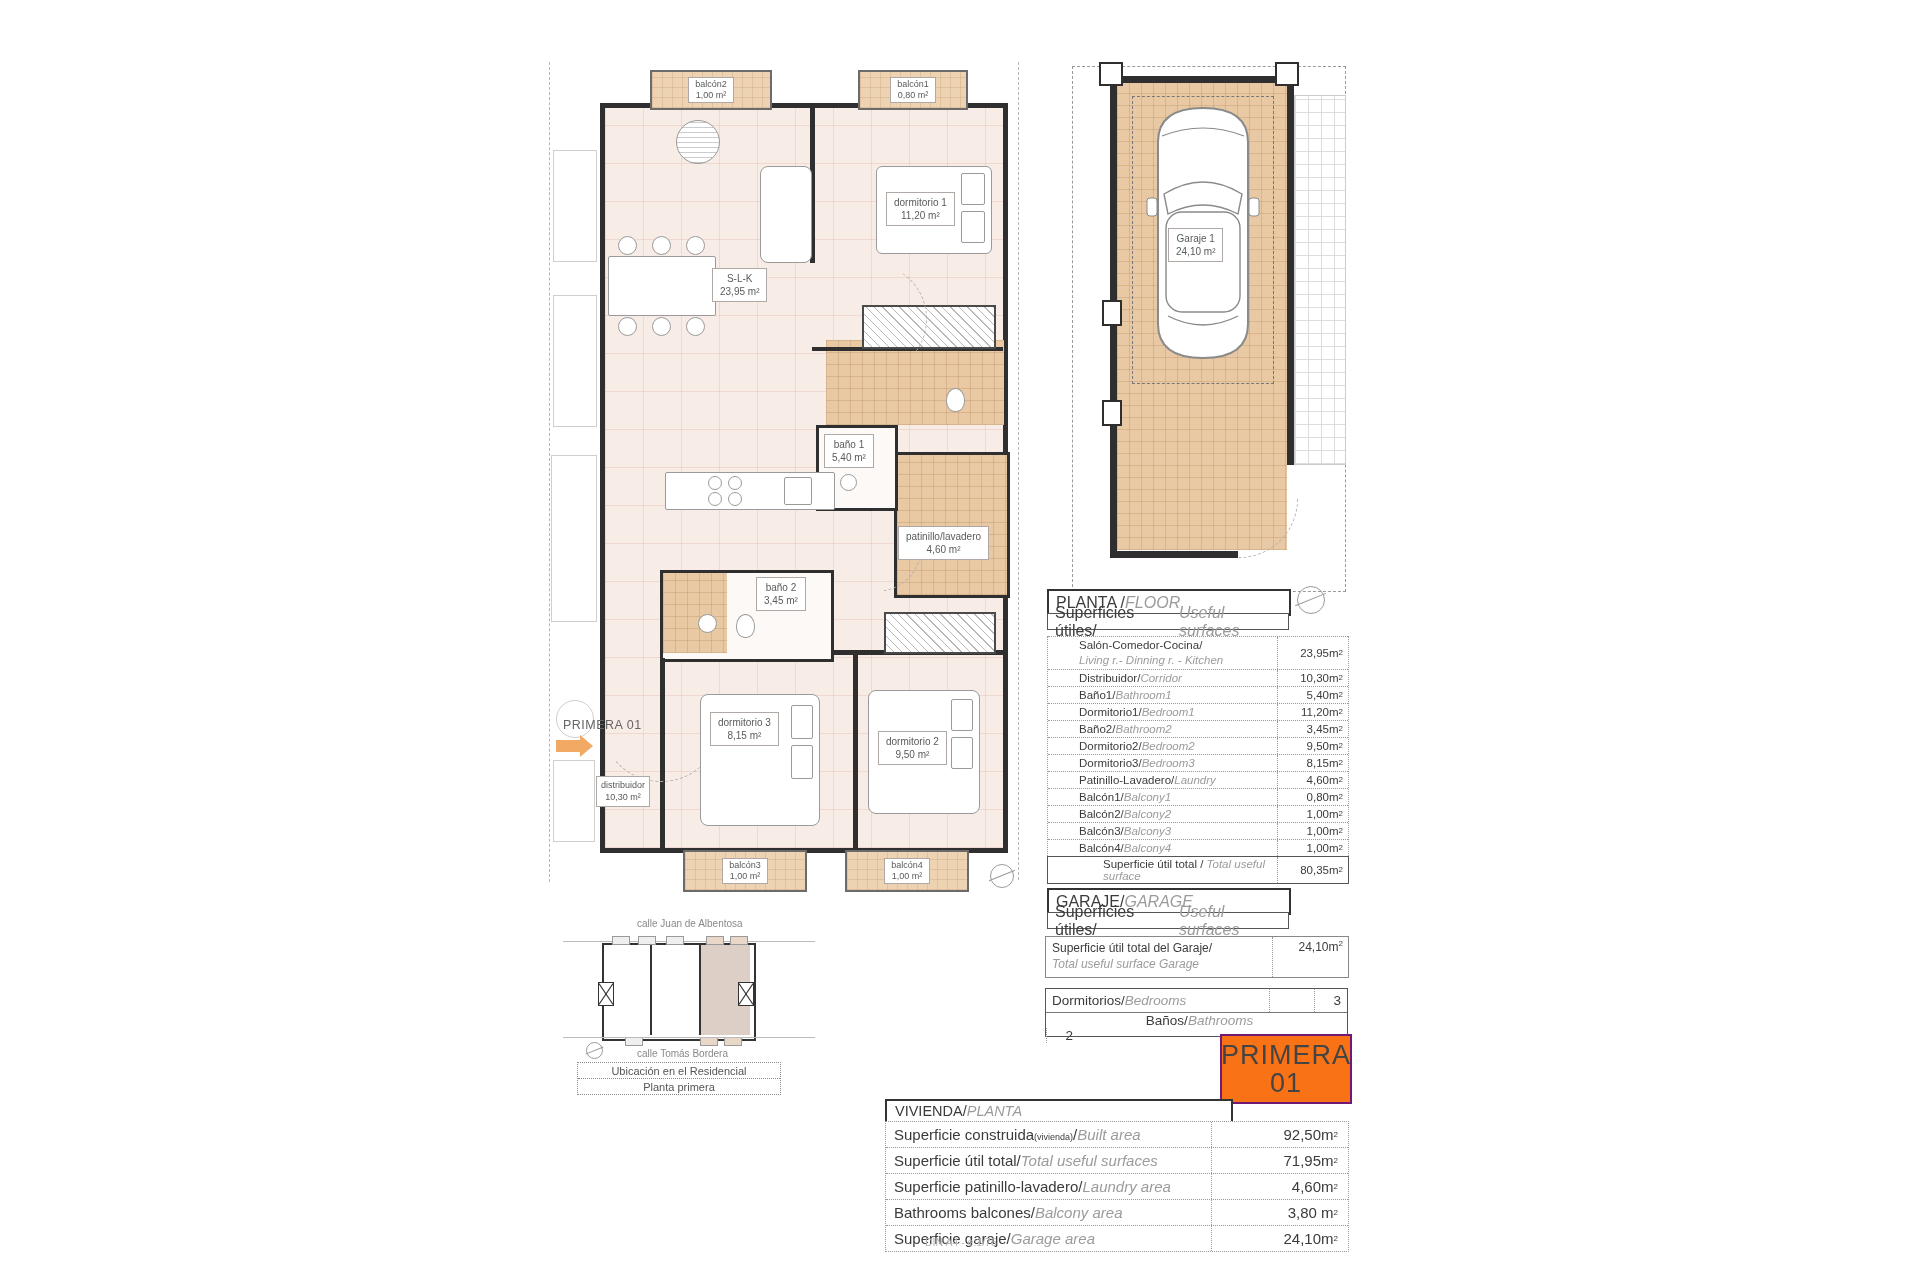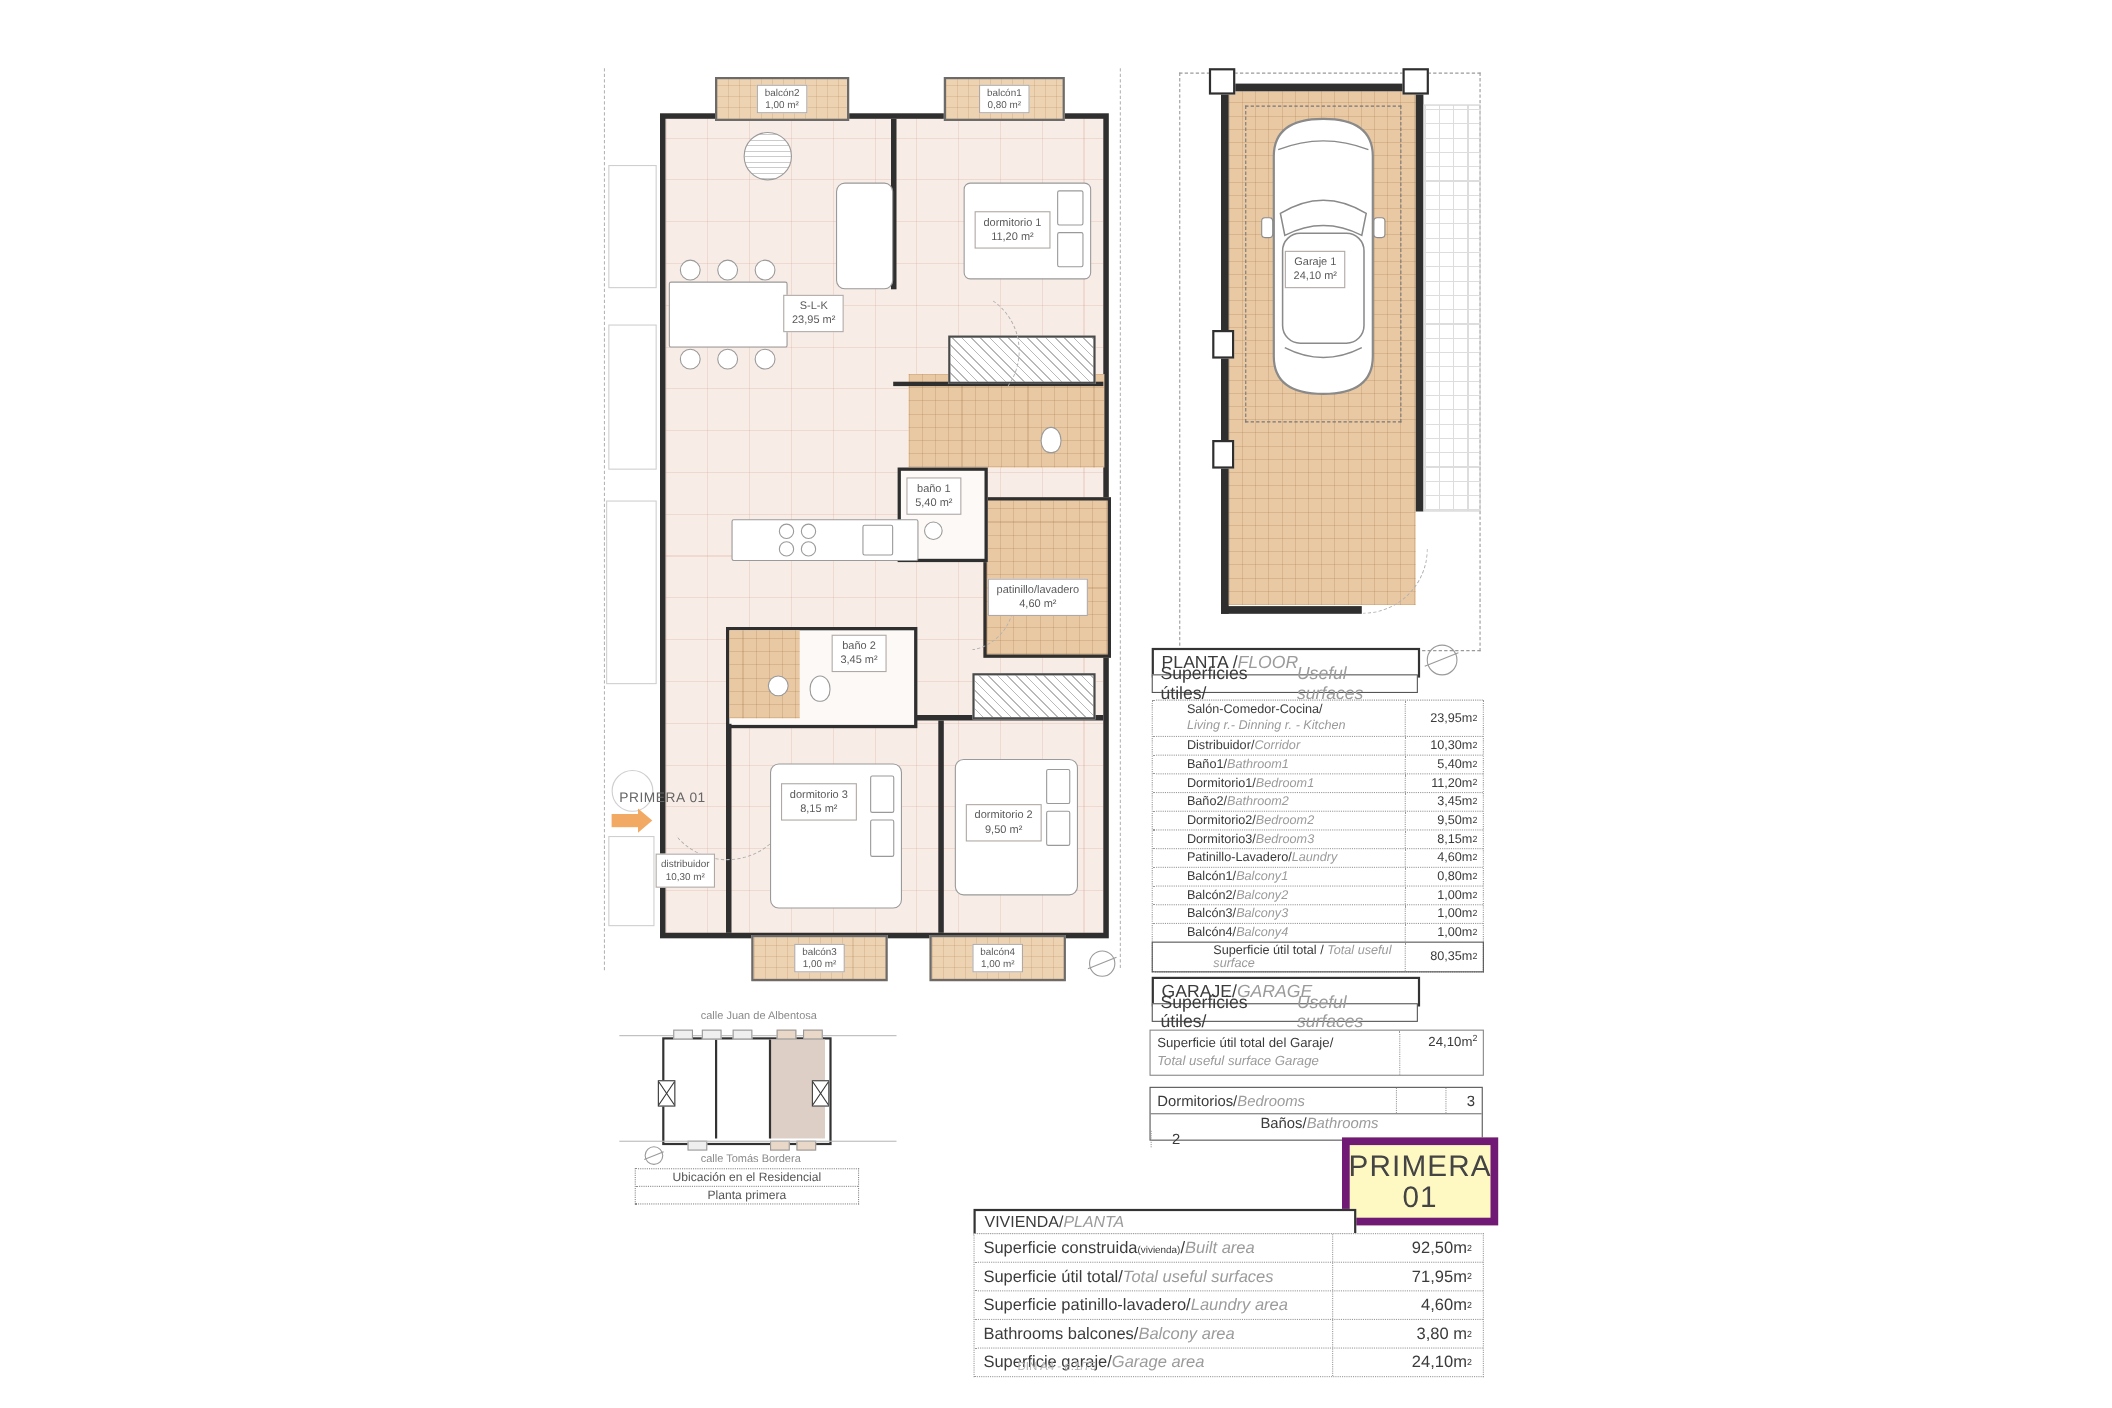--- a/index.html
+++ b/index.html
@@ -60,22 +60,22 @@
   .g-val{width:70px;border-left:1px dotted #999;text-align:right;padding:3px 5px 0 0;}
   
   .c-table{position:absolute;border:1px solid #555;background:#fff;}
   .c-row{display:flex;height:23px;align-items:center;font-size:13.5px;}
   .c-row + .c-row{border-top:1px solid #777;flex-direction:column;}
   .c-label{flex:1;padding-left:6px;}
   .c-mid{width:44px;align-self:stretch;border-left:1px dotted #999;}
   .c-val{width:26px;align-self:stretch;border-left:1px dotted #999;display:flex;align-items:center;
     justify-content:flex-end;padding-right:6px;}
   
-  .primera{position:absolute;border:7px solid #701a75;display:flex;flex-direction:column;align-items:center;
-    justify-content:center;font-size:27px;color:#444;letter-spacing:1px;line-height:1.05;background:#fef9c3;}
+  .primera{position:absolute;border:2px solid #701a75;display:flex;flex-direction:column;align-items:center;
+    justify-content:center;font-size:27px;color:#444;letter-spacing:1px;line-height:1.05;background:#f97316;}
   
   .v-head{position:absolute;border:2px solid #333;background:#fff;display:flex;align-items:center;
     padding-left:8px;font-size:14.5px;}
   .v-table{position:absolute;border:1px dotted #999;background:#fff;}
   .v-row{display:flex;height:25px;align-items:center;font-size:15px;}
   .v-row + .v-row{border-top:1px dotted #999;}
   .v-label{flex:1;padding-left:8px;white-space:nowrap;}
   .v-label .small{font-size:9px;}
   .v-val{width:126px;align-self:stretch;border-left:1px dotted #999;display:flex;align-items:center;
     justify-content:flex-end;padding-right:10px;}

